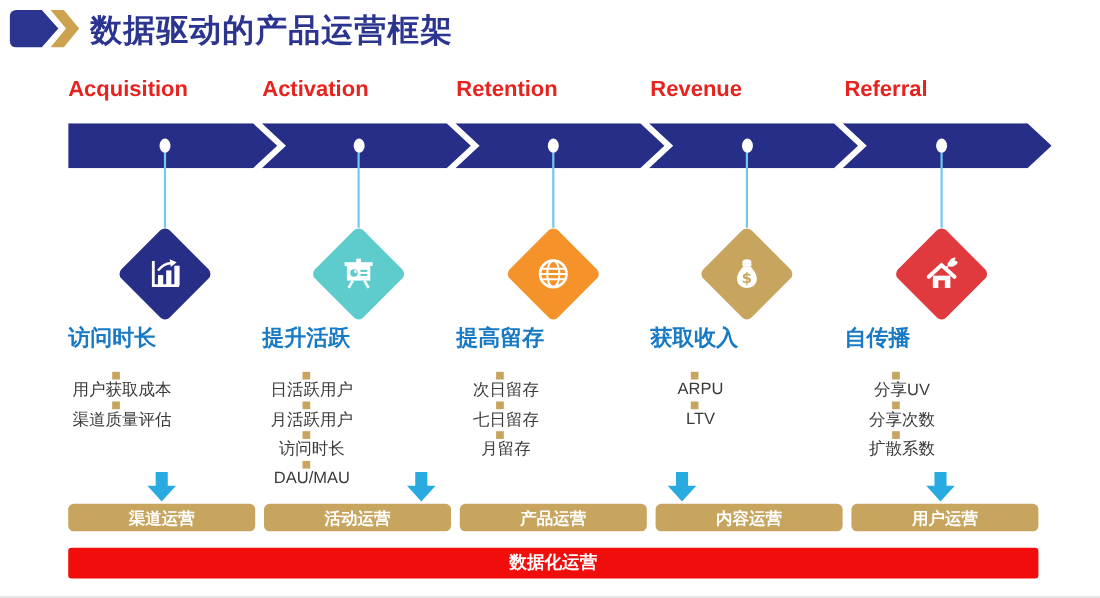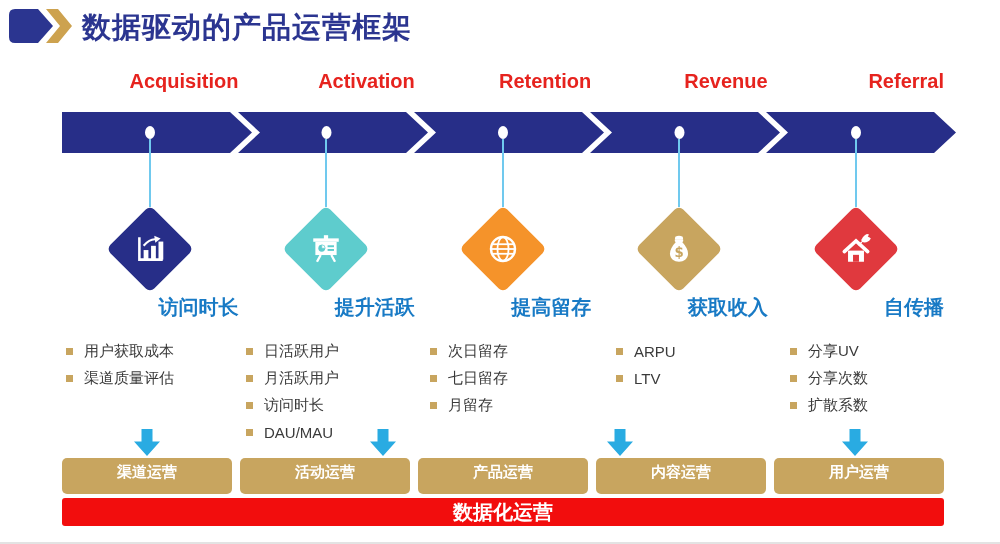--- a/index.html
+++ b/index.html
@@ -8,21 +8,21 @@
     font-family:"Liberation Sans","DejaVu Sans",sans-serif;
     border-bottom:2px solid #e3e3e3;box-sizing:border-box;
   }
   
   .title-wrap{position:absolute;left:8px;top:8px;height:40px;display:flex;align-items:flex-start;}
   .title-text{
     font-size:29px;font-weight:bold;color:#2b3590;letter-spacing:1px;margin-left:8px;
   }
   
   .row-5{position:absolute;left:62px;width:882px;display:flex;}
-  .row-5 > div{flex:1;text-align:right;}
+  .row-5 > div{flex:1;text-align:left;}
   .stage-en-row{top:70px;}
   .stage-en{font-size:20px;font-weight:600;color:#e6231e;}
   
   .band{position:absolute;left:62px;top:112px;}
   
   .connector{position:absolute;top:139px;height:68px;width:2px;background:#70c9ee;z-index:1;}
   .c0{left:149px;} .c1{left:325px;} .c2{left:502px;} .c3{left:678px;} .c4{left:855px;}
   
   .diamond{
     position:absolute;top:218px;width:62px;height:62px;border-radius:6px;
@@ -32,36 +32,36 @@
   .dicon{
     position:absolute;inset:0;display:flex;align-items:center;justify-content:center;
     transform:rotate(-45deg);
   }
   
   .stage-zh-row{top:294px;}
   .stage-zh{font-size:20px;font-weight:bold;color:#187ac5;}
   
   .metrics{position:absolute;top:338px;list-style:none;margin:0;padding:0;z-index:1;}
   .m0{left:66px;} .m1{left:246px;} .m2{left:430px;} .m3{left:616px;} .m4{left:790px;}
-  .metrics li{display:flex;align-items:center;height:27px;}
+  .metrics li{display:flex;align-items:center;height:27px;flex-direction:column;}
   .bullet{width:7px;height:7px;background:#c8a55f;margin-right:11px;flex:0 0 auto;}
   .metric-text{font-size:15px;color:#3a3a3a;}
   
   .down-arrow{position:absolute;top:429px;width:26px;height:27px;}
   .a0{left:134px;} .a1{left:370px;} .a2{left:607px;} .a3{left:842px;}
   
   .opbar-row{position:absolute;left:62px;top:458px;width:882px;display:flex;gap:8px;}
   .opbar{
-    flex:1;height:36px;background:#c8a55f;border-radius:5px;color:#fff;
+    flex:1;height:25px;background:#c8a55f;border-radius:5px;color:#fff;
     font-size:15px;font-weight:bold;text-align:center;line-height:28px;
   }
   
   .banner{
     position:absolute;left:62px;top:498px;width:882px;height:28px;background:#f20d0d;
-    border-radius:3px;color:#fff;font-size:20px;font-weight:bold;text-align:center;line-height:28px;
+    border-radius:3px;color:#fff;font-size:16px;font-weight:bold;text-align:center;line-height:28px;
   }
 </style>
 </head>
 <body>
 
 <div class="slide">
 
   <div class="title-wrap">
     <svg width="66" height="36" viewBox="0 0 66 36">
       <path d="M7 1 H30 L45 18 L30 35 H7 Q1 35 1 29 V7 Q1 1 7 1 Z" fill="#2b3590"></path>

